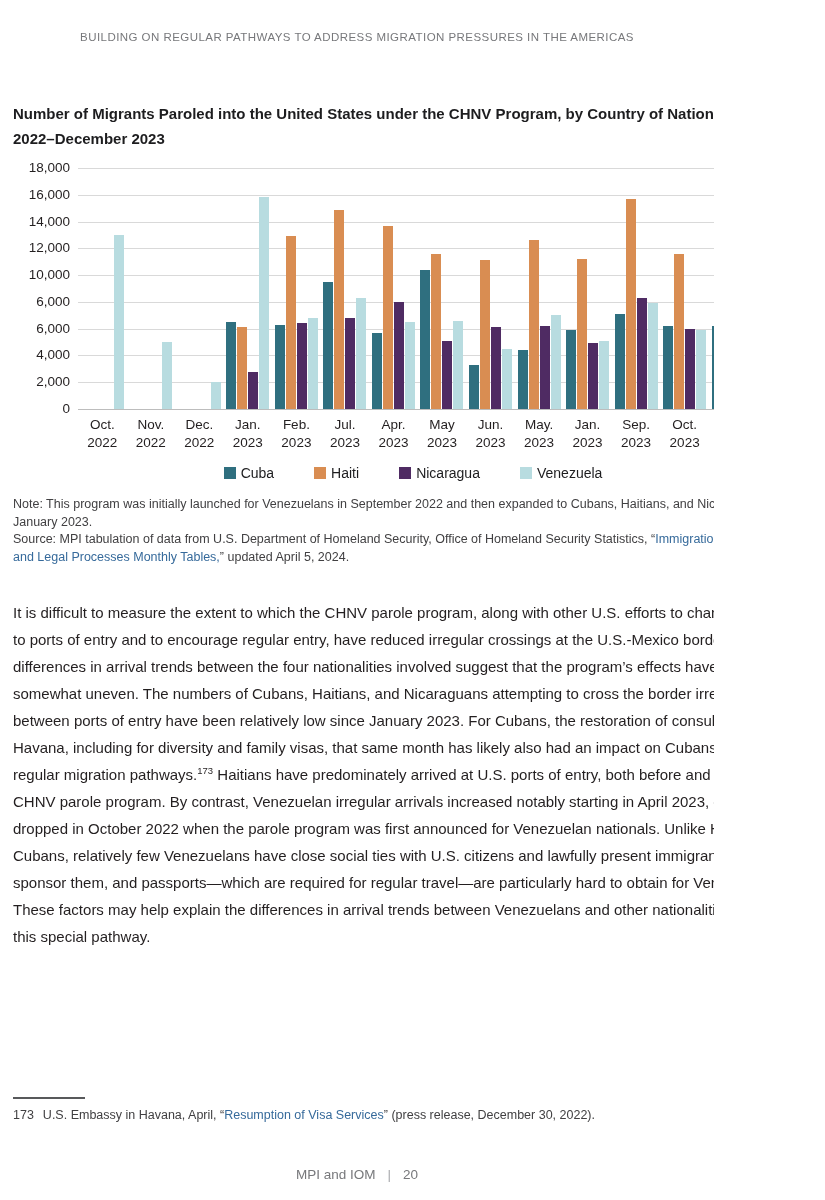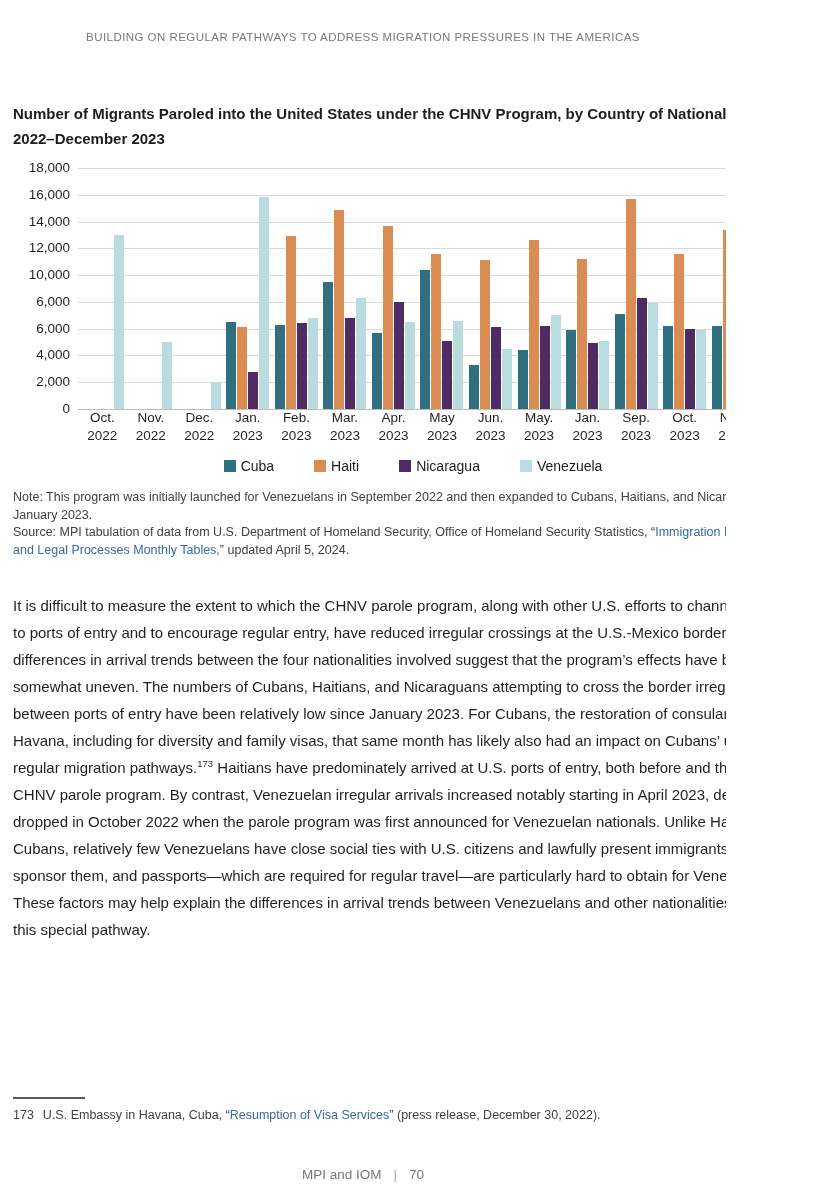--- a/index.html
+++ b/index.html
@@ -1,18 +1,18 @@
 <!DOCTYPE html>
 <html><head>
 <meta charset="utf-8">
 <style>
   html,body { margin:0; padding:0; background:#ffffff; }
   .page {
     position:relative; width:714px; height:1200px; background:#ffffff;
-    font-family:"Liberation Sans", sans-serif; color:#231F20; overflow:hidden;padding-left:12px;
+    font-family:"Liberation Sans", sans-serif; color:#231F20; overflow:hidden;
   }
   .running-header {
     position:absolute; top:31px; left:0; width:100%; text-align:center;
     font-size:11.5px; letter-spacing:0.45px; color:#77787B; font-weight:400;
   }
   .content { position:absolute; left:13px; top:101px; width:800px; }
   .figure-label {
     font-size:13.5px; font-weight:bold; letter-spacing:0.4px; color:#6D6E71;
     margin:0 0 7px 0;
   }
@@ -33,21 +33,21 @@
   .gridline.axis-line { background:#BDBDBD; }
   .bar-groups {
     position:absolute; left:0; bottom:0; width:100%; height:100%;
     display:flex; align-items:flex-end;
   }
   .bar-group {
     flex:1; display:flex; align-items:flex-end; justify-content:center;
     gap:1px; height:100%;
   }
   .bar { width:10px; }
-  .x-axis { margin-left:65px; width:728px; display:flex; }
+  .x-axis { margin-left:65px; width:728px; display:flex; margin-top:7px; }
   .x-cell { flex:1; text-align:center; font-size:13.5px; line-height:18px; color:#231F20; }
   .legend {
     margin-top:13px; display:flex; justify-content:center; align-items:center;
     gap:40px; font-size:14px; color:#1D1D1F;
   }
   .legend-item { display:flex; align-items:center; }
   .legend-swatch { width:12px; height:12px; margin-right:5px; display:inline-block; }
   
   .note {
     margin:0; font-size:12.5px; line-height:17.5px; color:#414042; max-width:800px;
@@ -220,21 +220,21 @@
           </div>
           <div class="x-cell">
             <div>Jan.</div>
             <div>2023</div>
           </div>
           <div class="x-cell">
             <div>Feb.</div>
             <div>2023</div>
           </div>
           <div class="x-cell">
-            <div>Mar.</div>
+            <div>Jul.</div>
             <div>2023</div>
           </div>
           <div class="x-cell">
             <div>Apr.</div>
             <div>2023</div>
           </div>
           <div class="x-cell">
             <div>May</div>
             <div>2023</div>
           </div>
@@ -290,20 +290,20 @@
     <div class="note-block">
       <p class="note">Note: This program was initially launched for Venezuelans in September 2022 and then expanded to Cubans, Haitians, and Nicaraguans in January 2023.</p>
       <p class="note"><span>Source: MPI tabulation of data from U.S. Department of Homeland Security, Office of Homeland Security Statistics, “</span><a class="link">Immigration Enforcement and Legal Processes Monthly Tables,</a><span>” updated April 5, 2024.</span></p>
     </div>
 
     <p class="body-text"><span>It is difficult to measure the extent to which the CHNV parole program, along with other U.S. efforts to channel migrants to ports of entry and to encourage regular entry, have reduced irregular crossings at the U.S.-Mexico border. That said, differences in arrival trends between the four nationalities involved suggest that the program’s effects have been somewhat uneven. The numbers of Cubans, Haitians, and Nicaraguans attempting to cross the border irregularly between ports of entry have been relatively low since January 2023. For Cubans, the restoration of consular services in Havana, including for diversity and family visas, that same month has likely also had an impact on Cubans’ use of regular migration pathways.</span><sup class="fn-ref">173</sup><span> Haitians have predominately arrived at U.S. ports of entry, both before and throughout the CHNV parole program. By contrast, Venezuelan irregular arrivals increased notably starting in April 2023, despite having dropped in October 2022 when the parole program was first announced for Venezuelan nationals. Unlike Haitians and Cubans, relatively few Venezuelans have close social ties with U.S. citizens and lawfully present immigrants who could sponsor them, and passports—which are required for regular travel—are particularly hard to obtain for Venezuelans. These factors may help explain the differences in arrival trends between Venezuelans and other nationalities eligible for this special pathway.</span></p>
   </div>
 
   <div class="footnote-block">
     <div class="footnote-rule"></div>
-    <p class="footnote"><span class="fn-num">173</span><span>U.S. Embassy in Havana, Cuba, “</span><a class="link">Resumption of Visa Services</a><span>” (press release, December 30, 2022).</span></p>
+    <p class="footnote"><span class="fn-num">173</span><span>U.S. Embassy in Havana, April, “</span><a class="link">Resumption of Visa Services</a><span>” (press release, December 30, 2022).</span></p>
   </div>
 
   <div class="footer">
-    <span>MPI and IOM</span><span class="footer-sep">|</span><span>70</span>
+    <span>MPI and IOM</span><span class="footer-sep">|</span><span>20</span>
   </div>
 
 </div>
 
 </body></html>

